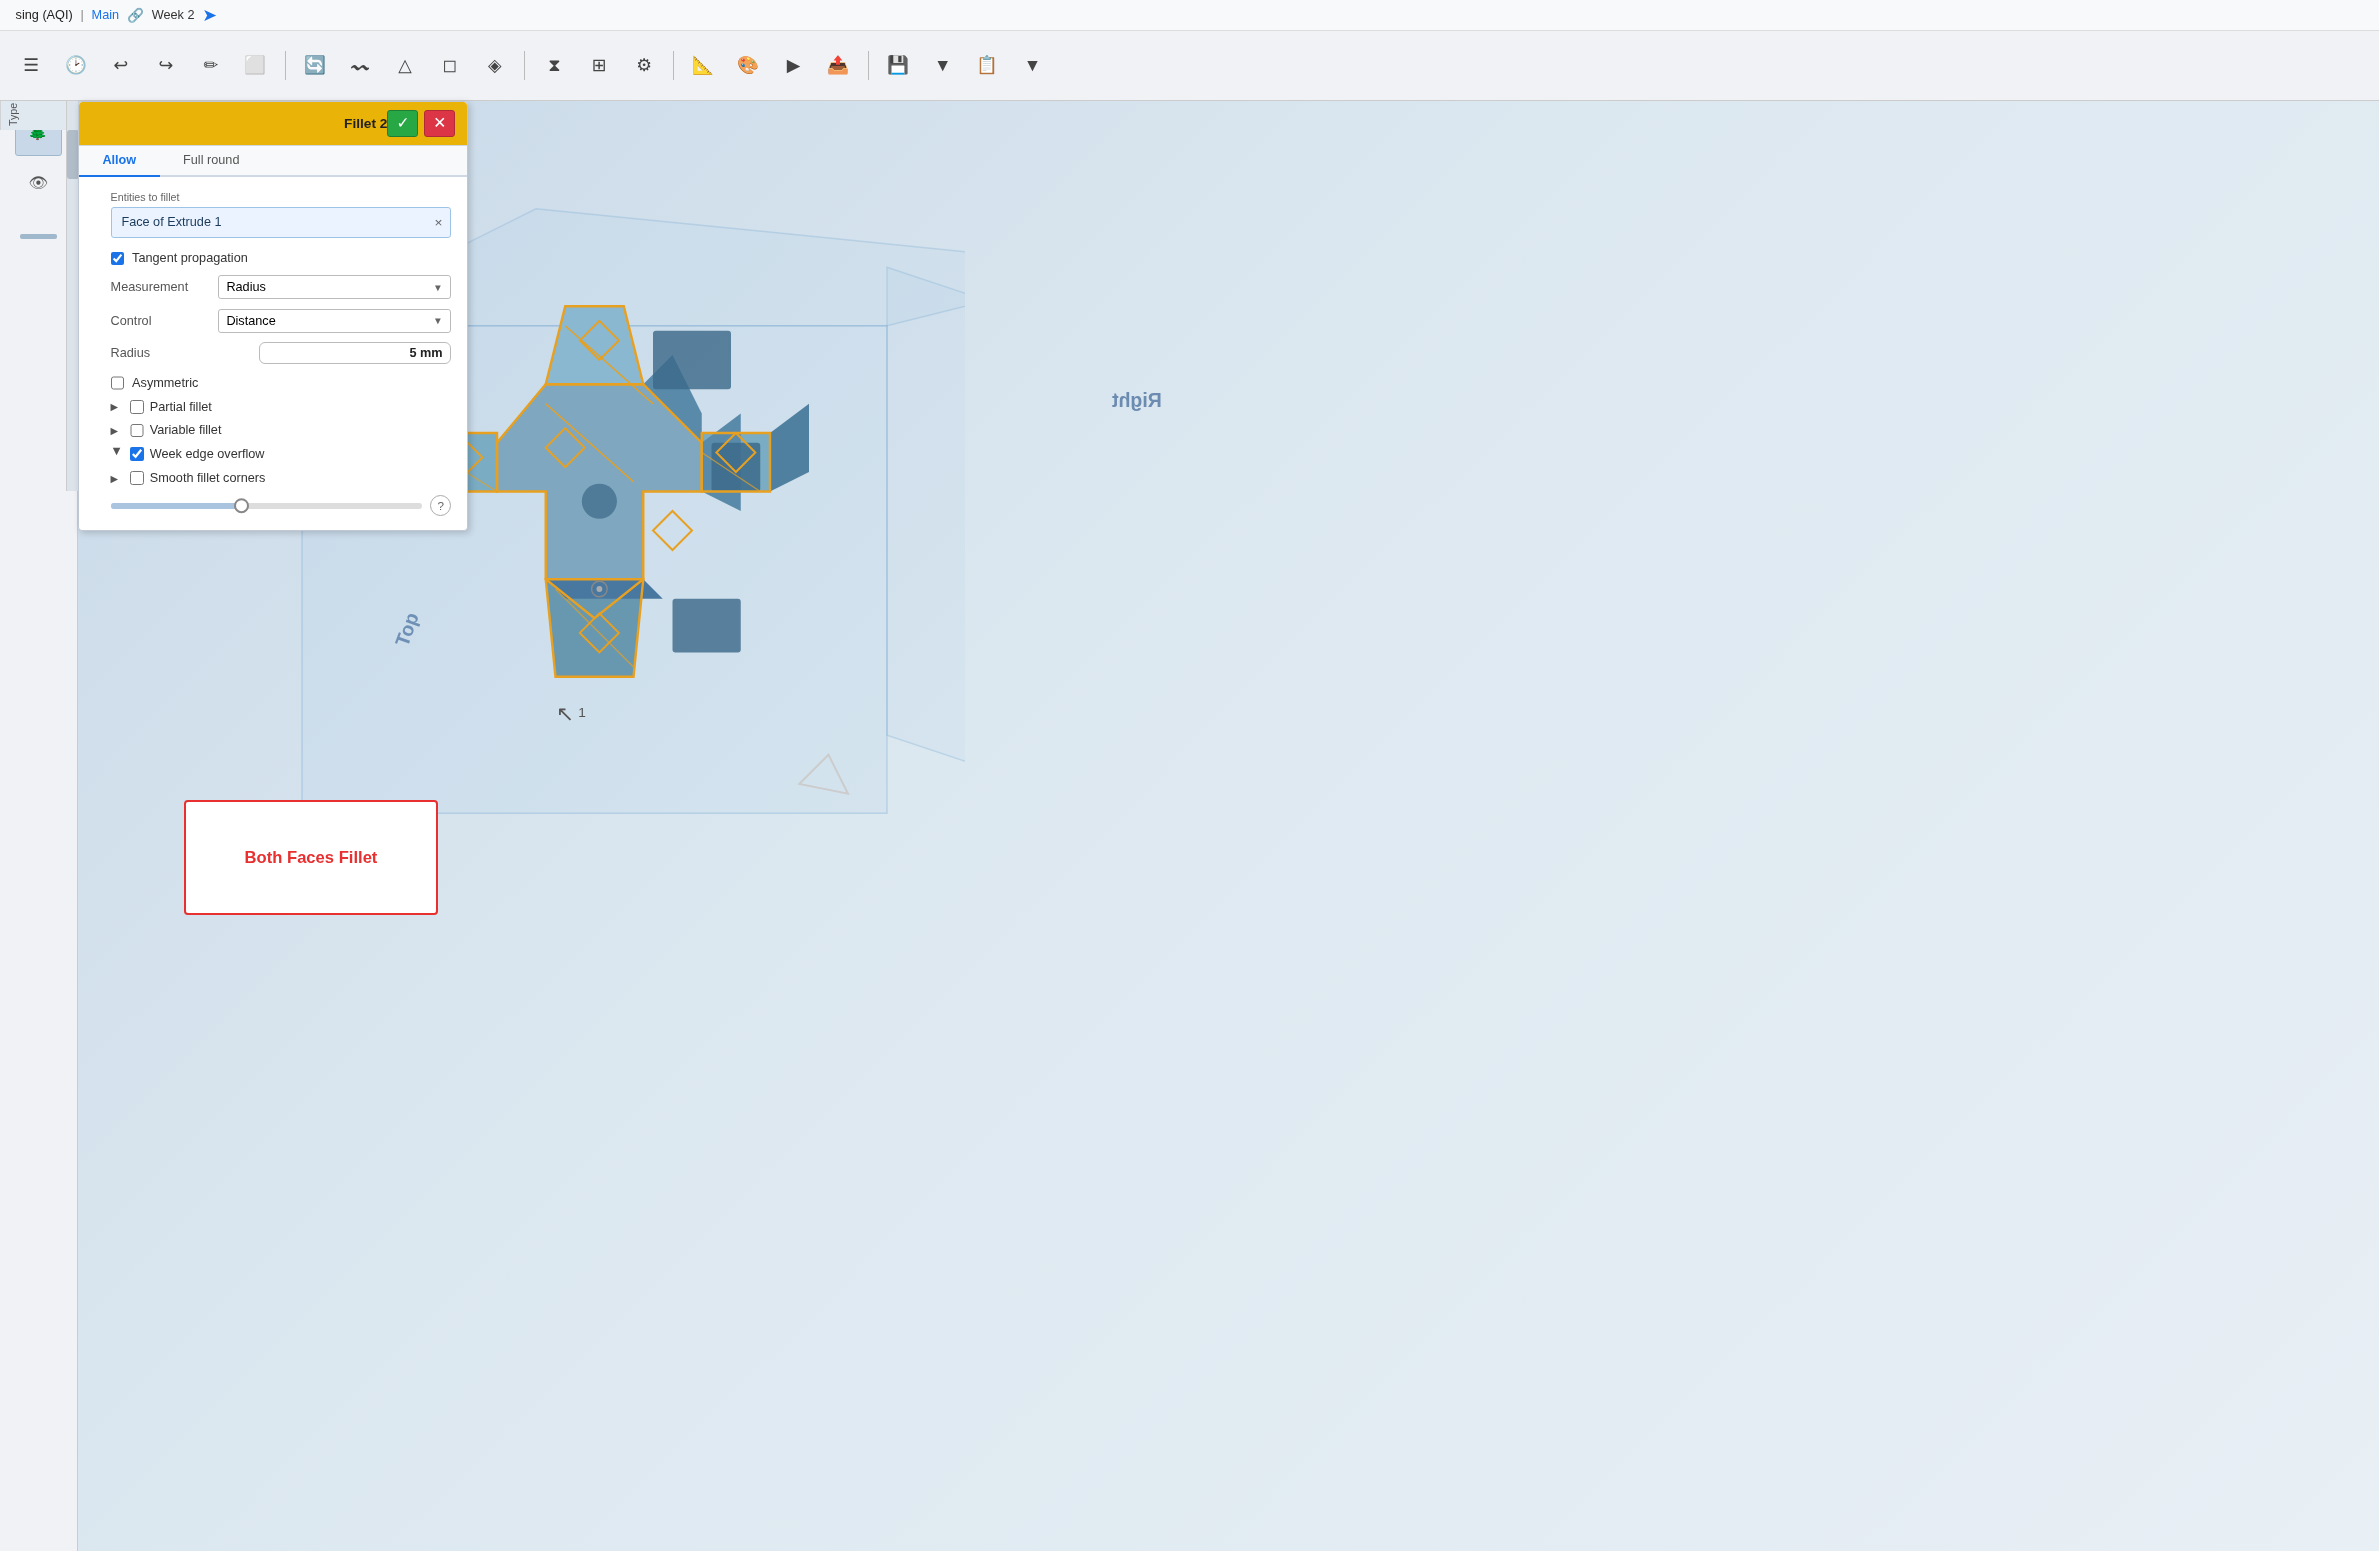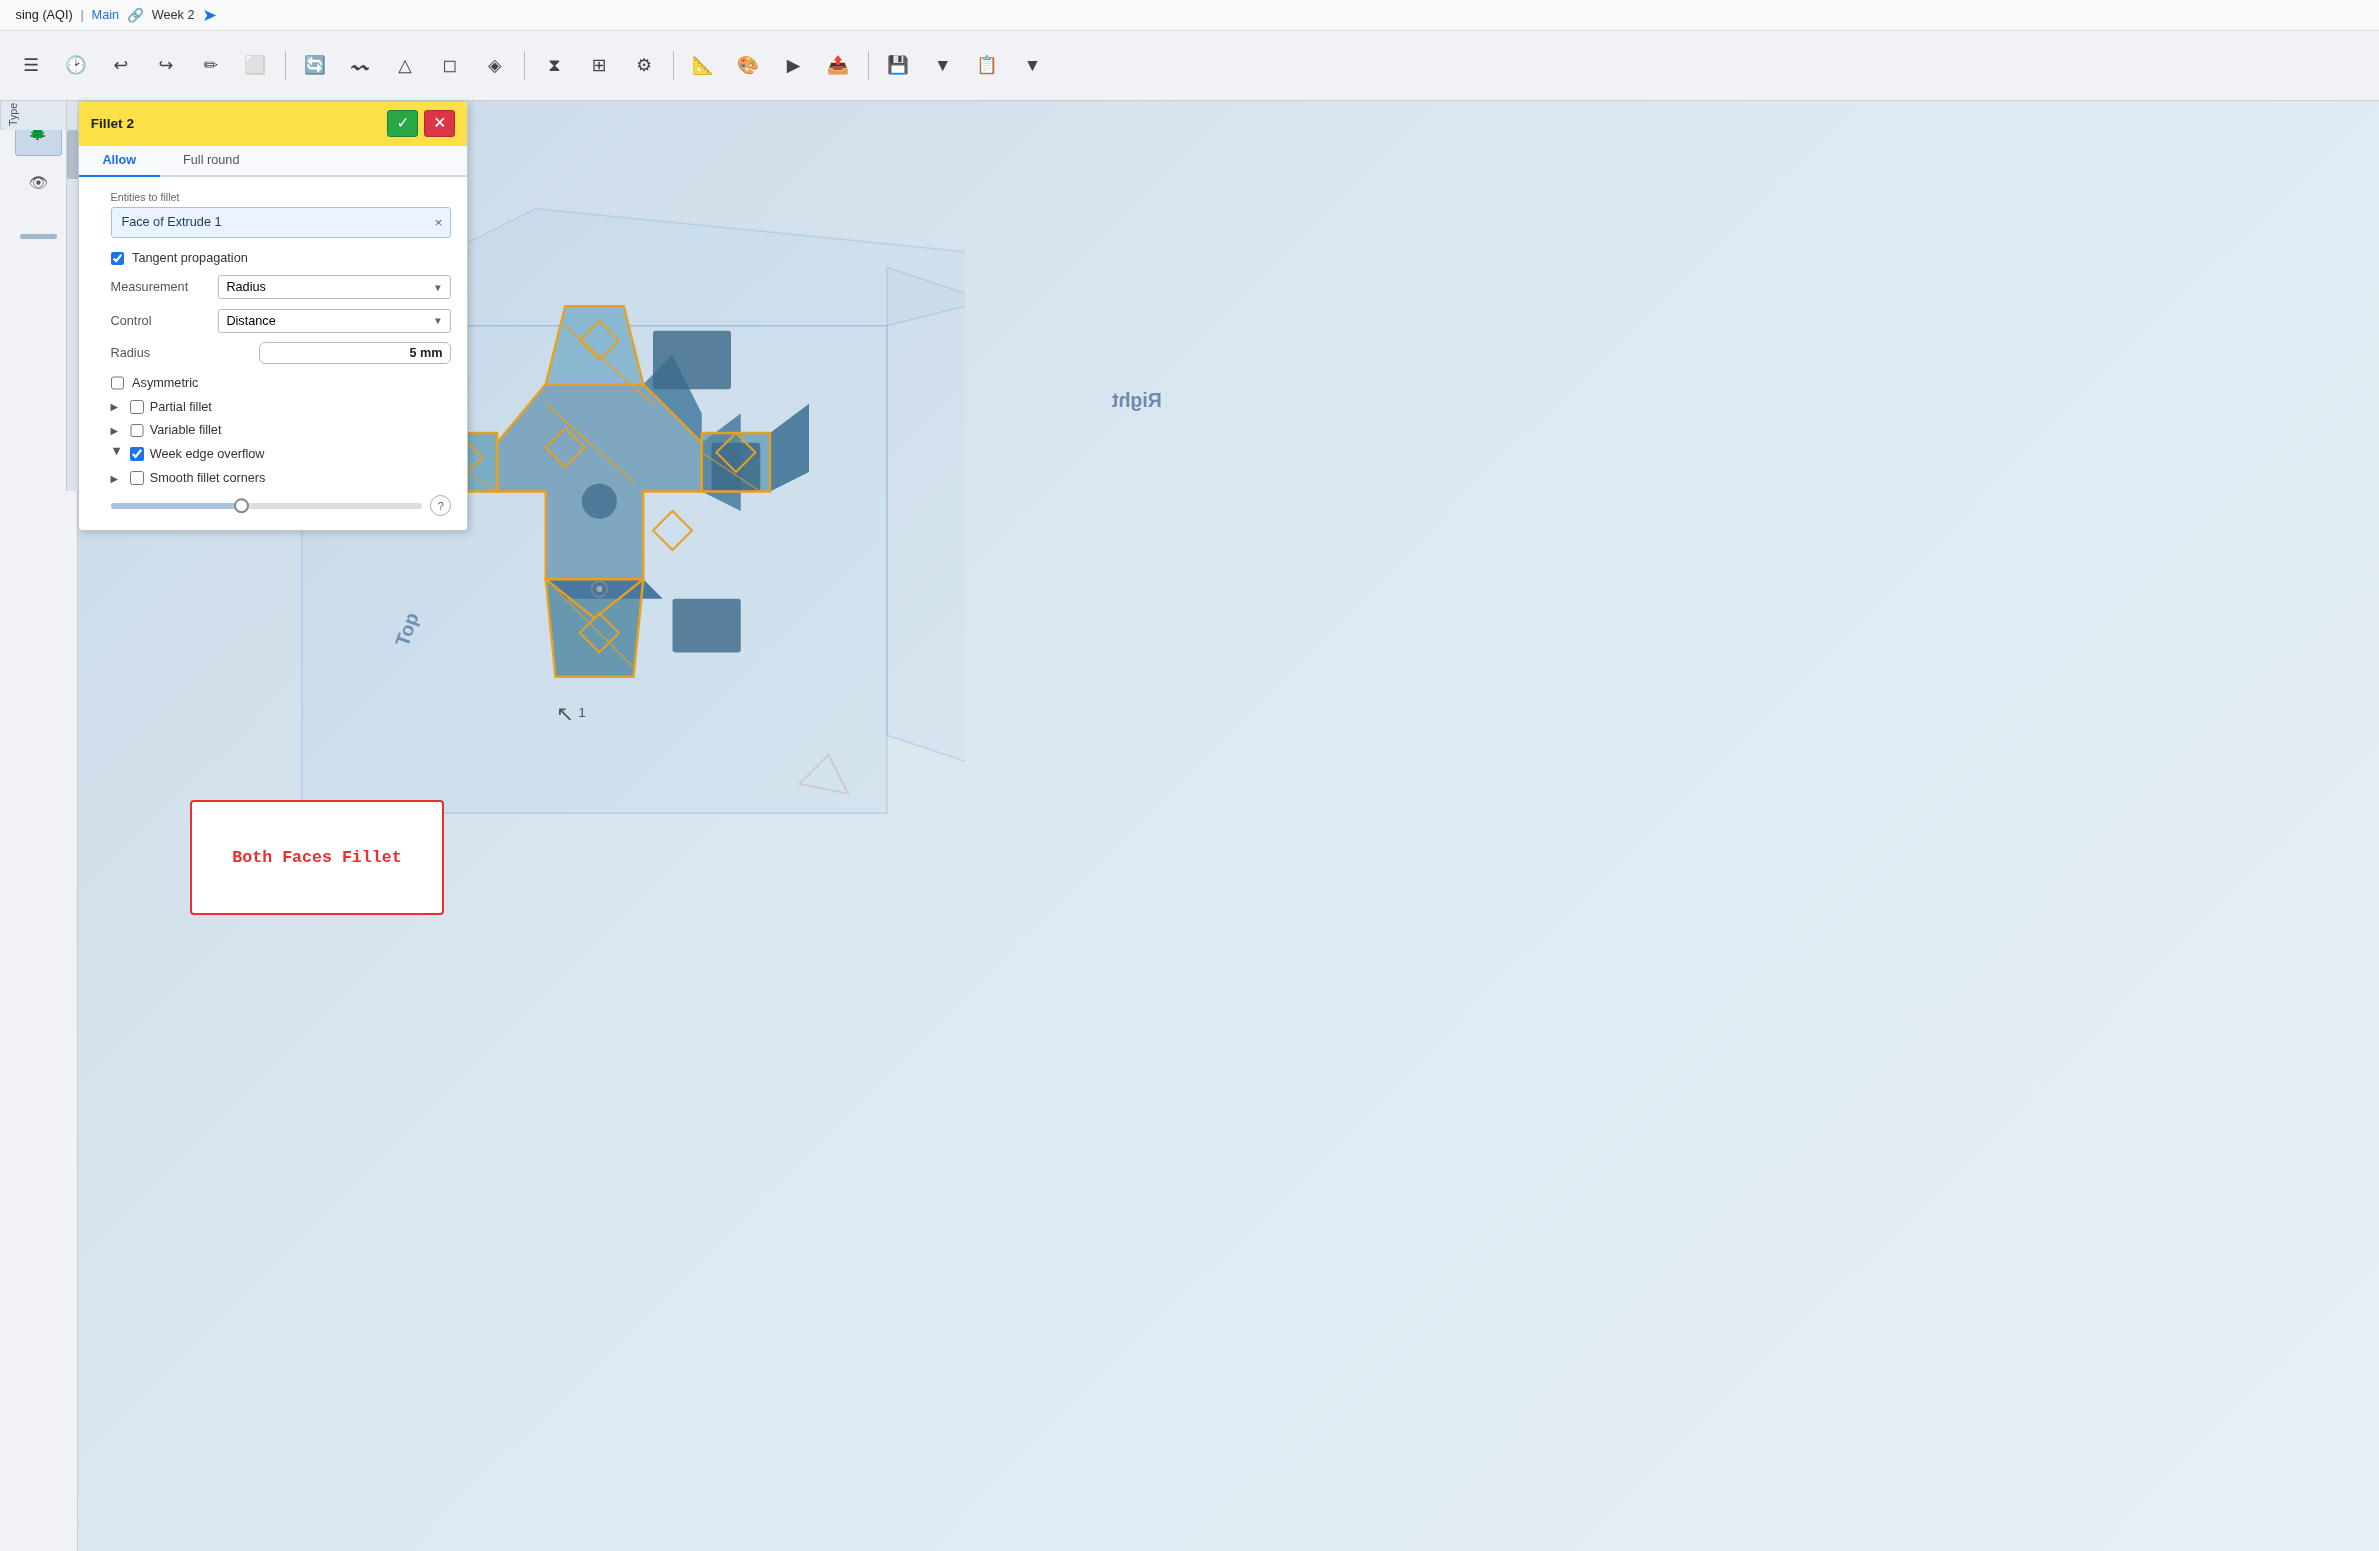--- a/index.html
+++ b/index.html
@@ -110,23 +110,23 @@
       width: 390px;
       background: #ffffff;
       border: 1px solid #c0c8d4;
       border-radius: 3.9px;
       box-shadow: 2px 2px 7.8px rgba(0,0,0,0.18);
       z-index: 10;
     }
     .fillet-title-bar {
       display: flex;
       align-items: center;
-      justify-content: space-between;
+      justify-content: flex-end;
       padding: 7.8px 11.7px;
-      background: #fde047;
+      background: #eab308;
       border-bottom: 1px solid #d0d8e4;
       border-radius: 3.9px 3.9px 0 0;
     }
     .fillet-title {
       font-weight: bold;
       font-size: 13.7px;
       color: #222;
     }
     .fillet-actions {
       display: flex;
@@ -635,21 +635,21 @@
         <div class="slider-thumb" style="left:calc(42% - 7.8px);"></div>
       </div>
       <button class="slider-help">
         <span>?</span>
       </button>
     </div>
 
   </div>
 </div>
 
-<div class="callout-box" style="top:800px; left:190px; border-color:#e83030;font-family:Liberation Mono, monospace;">
+<div class="callout-box" style="top:800px; left:184px; border-color:#e83030;">
   <span class="callout-text">Both Faces Fillet</span>
 </div>
 
 <div class="bottom-left-tabs" style="top:101px; height: 29px; width: 78px; left: 0; bottom: auto; background: #e0e8f0; border: none; display:flex;">
   <div class="tab-item" style="writing-mode:vertical-lr; transform:rotate(180deg); padding: 3.9px 5.9px; font-size:10.7px; color:#555;">
     <span>Type</span>
   </div>
 </div>
 
 <div style="position:absolute; top:101px; left:66px; width:11.7px; height:390px; background:#dde3ea; border-left:1px solid #ccc; z-index:5;">

